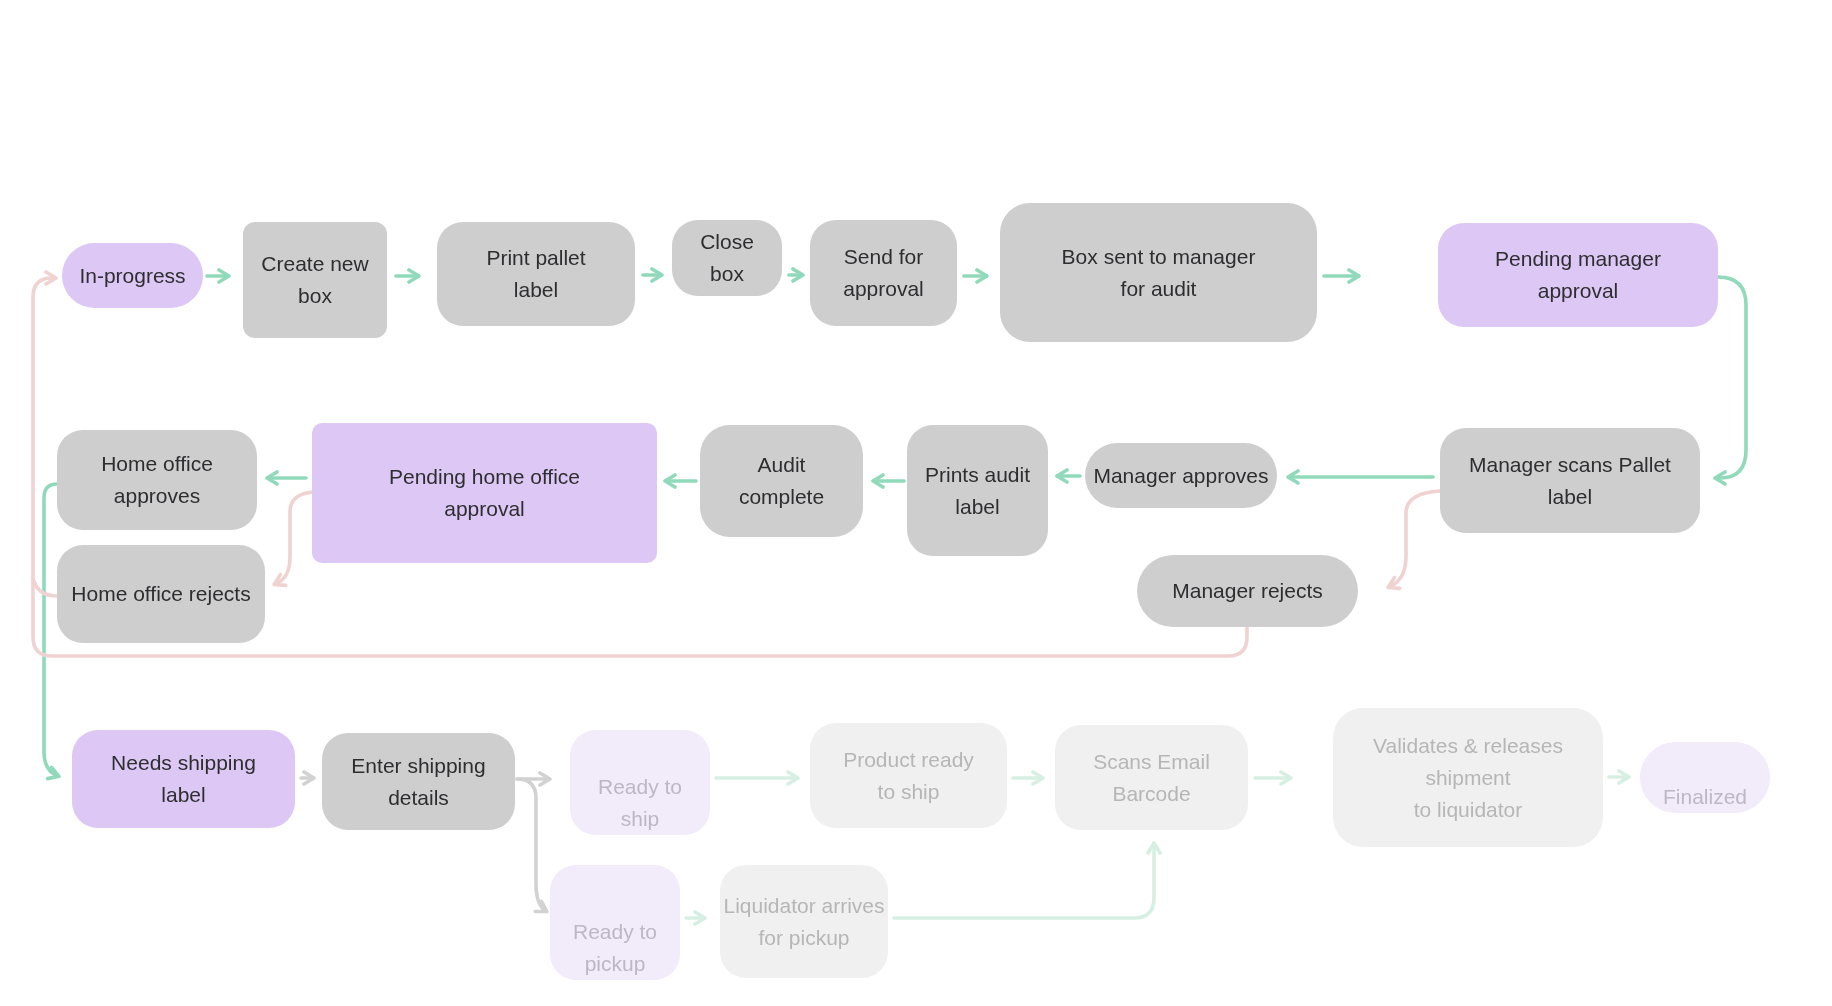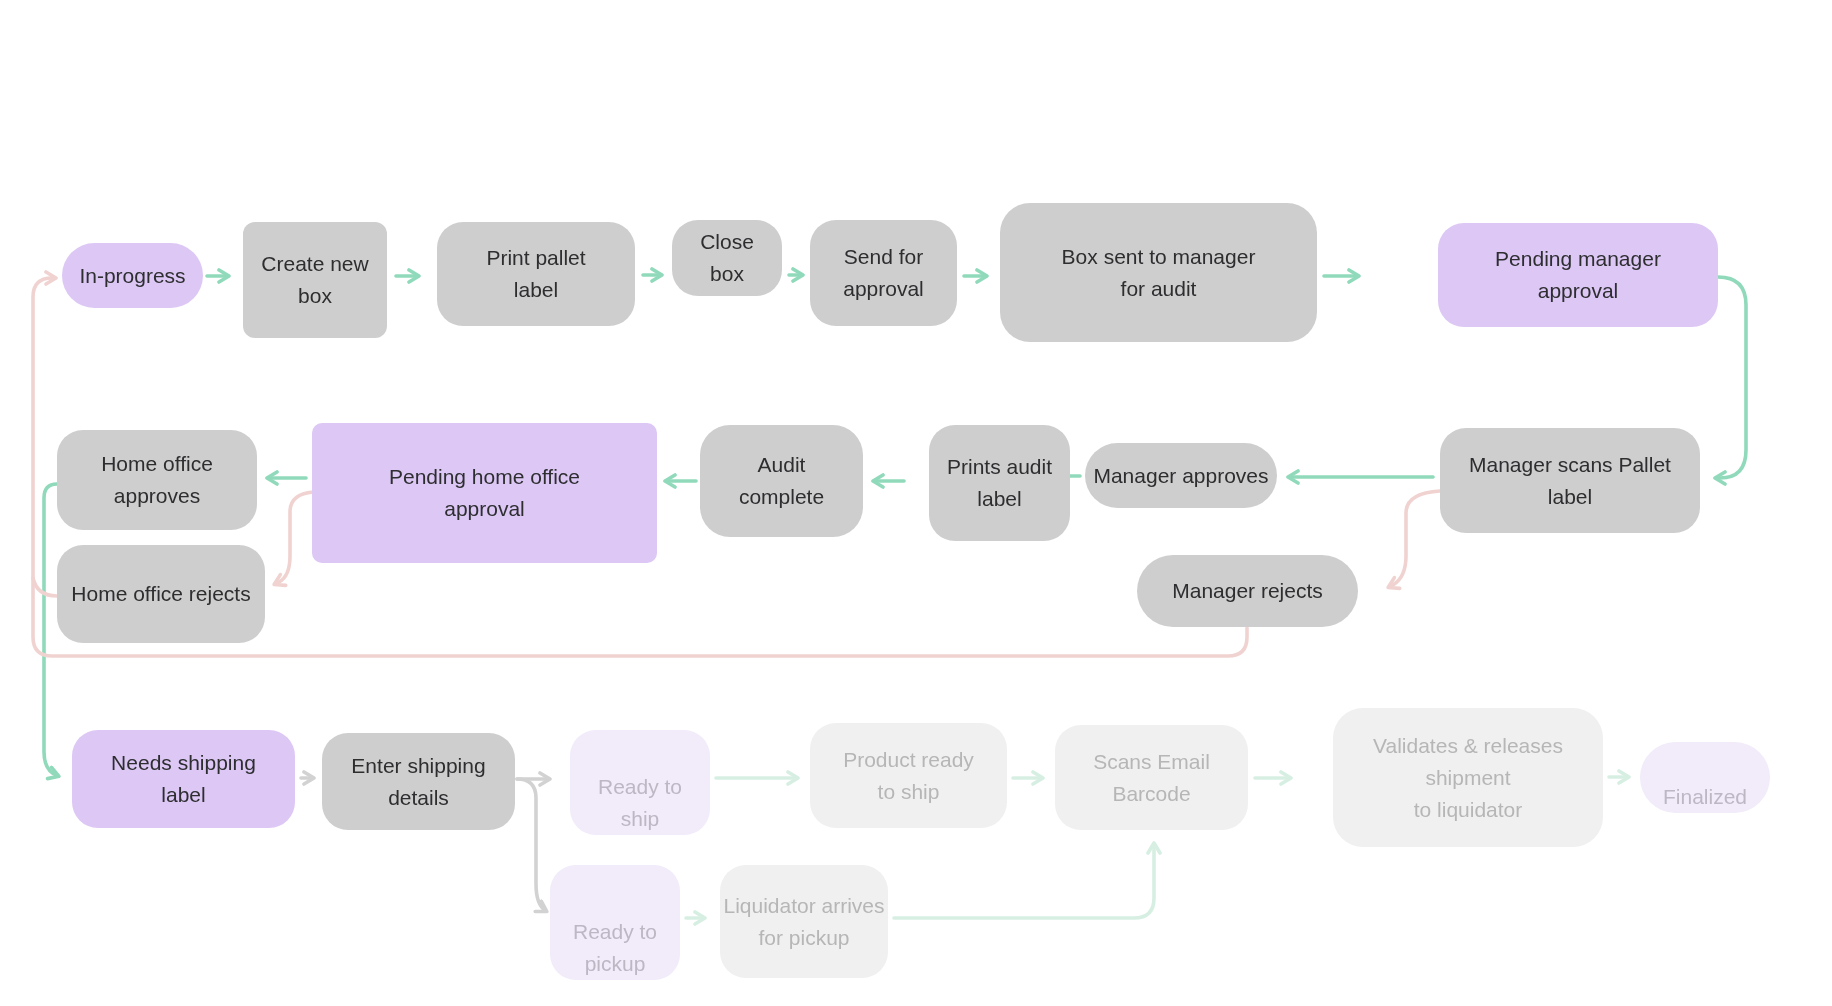--- a/index.html
+++ b/index.html
@@ -124,21 +124,21 @@
         <span class="node-label">Pending manager
 approval</span>
       </div>
       <div class="node v-gray" style="left: 1440px; top: 428px; width: 260px; height: 105px; border-radius: 26px;">
         <span class="node-label">Manager scans Pallet
 label</span>
       </div>
       <div class="node v-gray" style="left: 1085px; top: 443px; width: 192px; height: 65px; border-radius: 33px;">
         <span class="node-label">Manager approves</span>
       </div>
-      <div class="node v-gray" style="left: 929px; top: 425px; width: 141px; height: 116px; border-radius: 26px;">
+      <div class="node v-gray" style="left: 907px; top: 425px; width: 141px; height: 131px; border-radius: 26px;">
         <span class="node-label">Prints audit
 label</span>
       </div>
       <div class="node v-gray" style="left: 700px; top: 425px; width: 163px; height: 112px; border-radius: 30px;">
         <span class="node-label">Audit
 complete</span>
       </div>
       <div class="node v-purple" style="left: 312px; top: 410px; width: 345px; height: 140px; border-radius: 10px; margin-top: 13px;">
         <span class="node-label">Pending home office
 approval</span>

